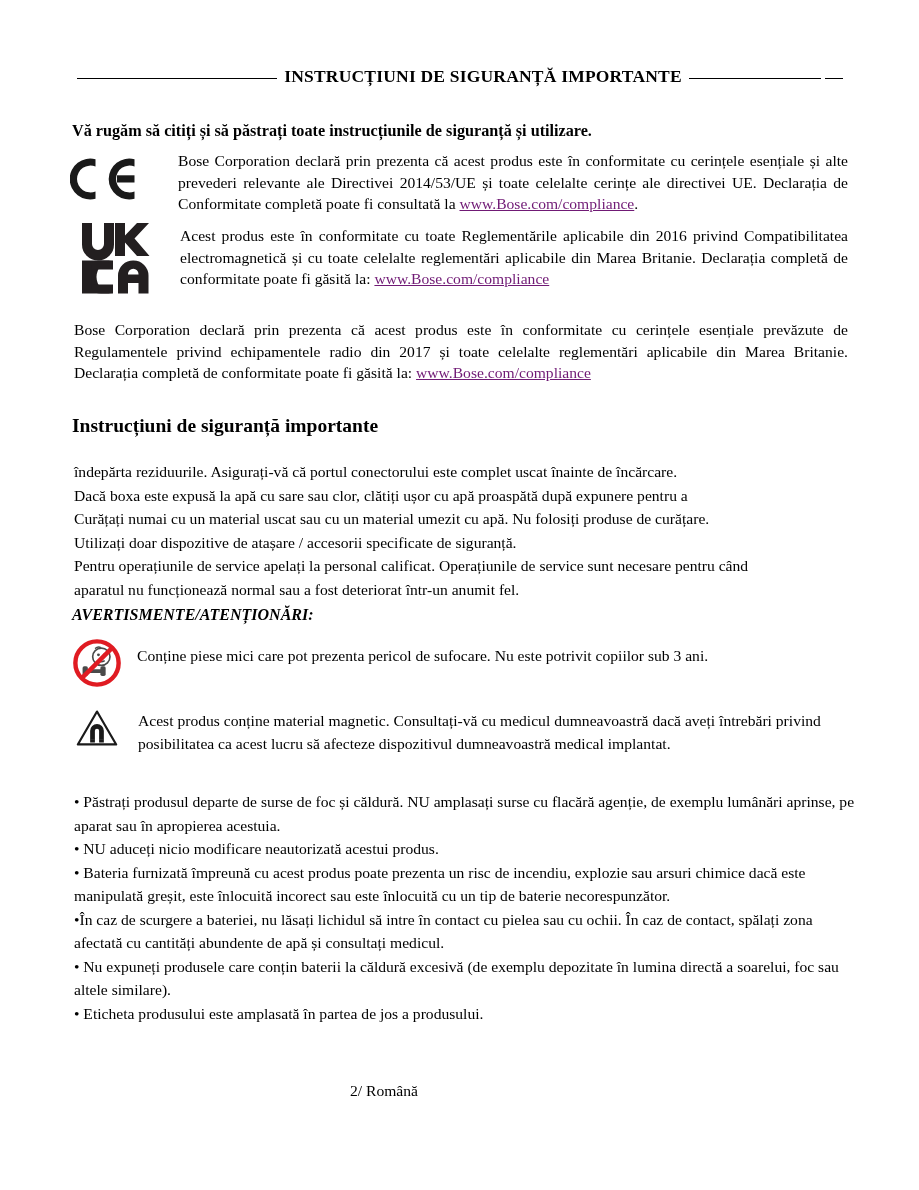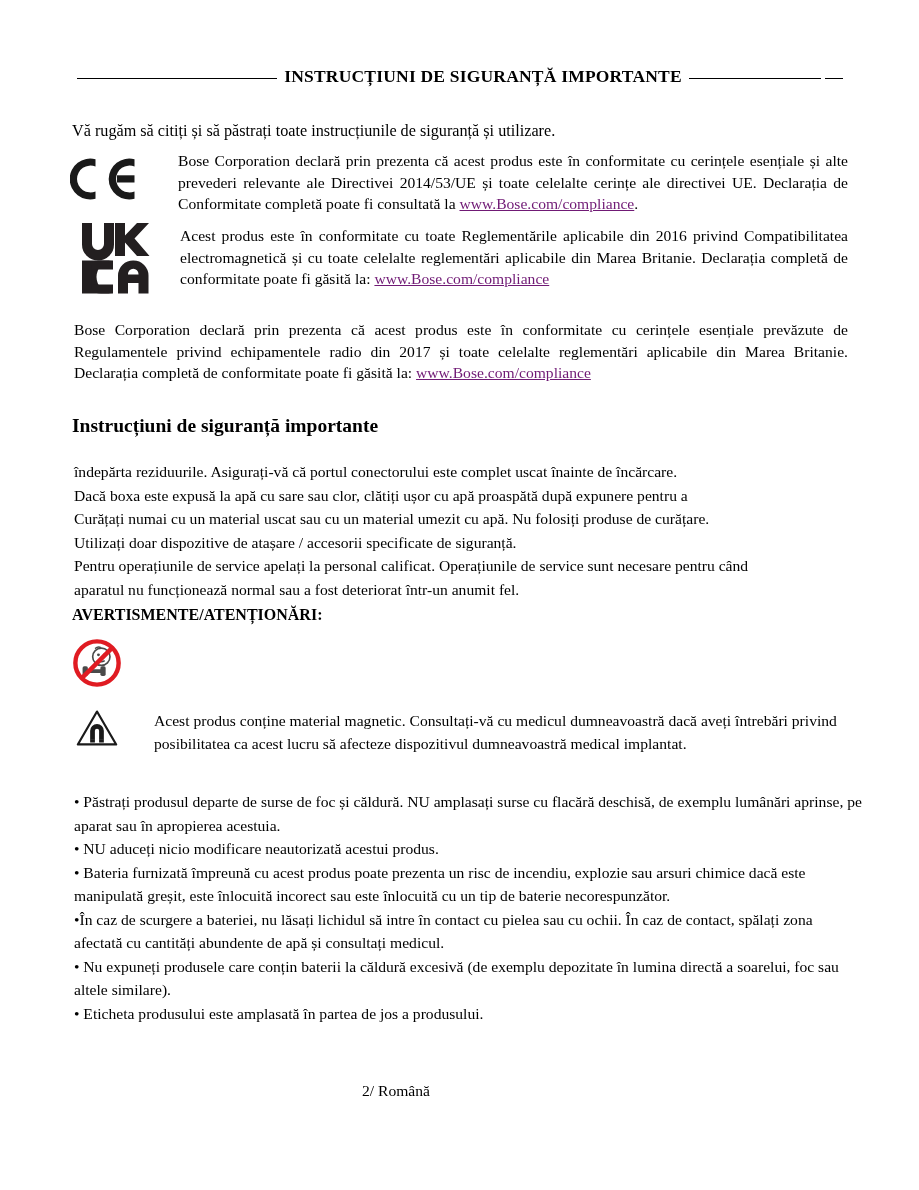--- a/index.html
+++ b/index.html
@@ -48,21 +48,21 @@
   }
   .rule-left  { width: 200px; }
   .rule-right { width: 132px; }
   .rule-tail  { width: 18px; margin-left: 4px; }
 
   
   .intro-bold {
     position: absolute;
     left: 72px;
     top: 122px;
-    font-weight: normal;
+    font-weight: bold;
     font-size: 16.2px;
     white-space: nowrap;
   }
 
   .block {
     position: absolute;
     font-size: 15.6px;
     line-height: 21.5px;
   }
   .just { text-align: justify; text-justify: inter-word; }
@@ -123,56 +123,57 @@
     line-height: 23.5px;
   }
   .care-para .l { display: block; white-space: nowrap; }
 
   .warn-heading {
     position: absolute;
     left: 72px;
     top: 606px;
     font-weight: bold;
     font-size: 16px;
+    font-style: italic;
   }
 
   
   .warn-row {
     position: absolute;
     display: flex;
     align-items: flex-start;
   }
   .warn-row-choke { left: 72px; top: 638px; width: 790px; }
   .warn-row-magnet { left: 76px; top: 708px; width: 790px; }
 
   .warn-icon { flex: 0 0 auto; }
   .warn-text {
     font-size: 15.6px;
     line-height: 23px;
   }
   .choke-text { margin-left: 15px; padding-top: 6px; width: 740px; }
-  .magnet-text { margin-left: 36px; padding-top: 1px; width: 730px; }
+  .magnet-text { margin-left: 20px; padding-top: 1px; width: 730px; }
 
   
   .bullets {
     position: absolute;
     left: 74px;
     top: 790px;
     width: 790px;
     font-size: 15.6px;
     line-height: 23.5px;
   }
   .bullets p {
     margin: 0;
     text-indent: 0;
   }
 
   .footer {
     position: absolute;
-    left: 12px;
+    left: 0;
     top: 1082px;
     width: 768px;
     text-align: center;
     font-size: 15.6px;
   }
 </style>
 </head>
 <body>
 
 <div class="page">
@@ -258,37 +259,38 @@
 
         <g fill="#4a4a4a">
           <rect x="14" y="32.5" width="18" height="4" rx="1.6"></rect>
           <rect x="11" y="29.5" width="5.5" height="10" rx="1.8"></rect>
           <rect x="29.5" y="29.5" width="5.5" height="10" rx="1.8"></rect>
         </g>
 
         <line x1="10.5" y1="41.5" x2="41.5" y2="10.5" stroke="#e01b22" stroke-width="4.6" stroke-linecap="butt"></line>
       </svg>
     </div>
+    <div class="warn-text choke-text">Conține piese mici care pot prezenta pericol de sufocare. Nu este potrivit copiilor sub 3 ani.</div>
   </div>
 
   <div class="warn-row warn-row-magnet">
     <div class="warn-icon">
       <svg viewBox="0 0 46 42" width="42" height="40" aria-hidden="true">
         <path d="M23 3 L44 39 H2 Z" fill="#ffffff" stroke="#1a1a1a" stroke-width="2.4" stroke-linejoin="round"></path>
 
         <path d="M15.5 34 V24 a7.5 7.5 0 0 1 15 0 V34 h-5.2 V24 a2.3 2.3 0 0 0 -4.6 0 V34 Z" fill="#1a1a1a"></path>
         <rect x="15.5" y="33.5" width="5.2" height="3.4" fill="#1a1a1a"></rect>
         <rect x="25.3" y="33.5" width="5.2" height="3.4" fill="#1a1a1a"></rect>
       </svg>
     </div>
     <div class="warn-text magnet-text">Acest produs conține material magnetic. Consultați-vă cu medicul dumneavoastră dacă aveți întrebări privind posibilitatea ca acest lucru să afecteze dispozitivul dumneavoastră medical implantat.</div>
   </div>
 
   <div class="bullets">
-    <p>• Păstrați produsul departe de surse de foc și căldură. NU amplasați surse cu flacără deschisă, de exemplu lumânări aprinse, pe aparat sau în apropierea acestuia.</p>
+    <p>• Păstrați produsul departe de surse de foc și căldură. NU amplasați surse cu flacără agenție, de exemplu lumânări aprinse, pe aparat sau în apropierea acestuia.</p>
     <p>• NU aduceți nicio modificare neautorizată acestui produs.</p>
     <p>• Bateria furnizată împreună cu acest produs poate prezenta un risc de incendiu, explozie sau arsuri chimice dacă este manipulată greșit, este înlocuită incorect sau este înlocuită cu un tip de baterie necorespunzător.</p>
     <p>•În caz de scurgere a bateriei, nu lăsați lichidul să intre în contact cu pielea sau cu ochii. În caz de contact, spălați zona afectată cu cantități abundente de apă și consultați medicul.</p>
     <p>• Nu expuneți produsele care conțin baterii la căldură excesivă (de exemplu depozitate în lumina directă a soarelui, foc sau altele similare).</p>
     <p>• Eticheta produsului este amplasată în partea de jos a produsului.</p>
   </div>
 
   <div class="footer">2/ Română</div>
 
 </div>

